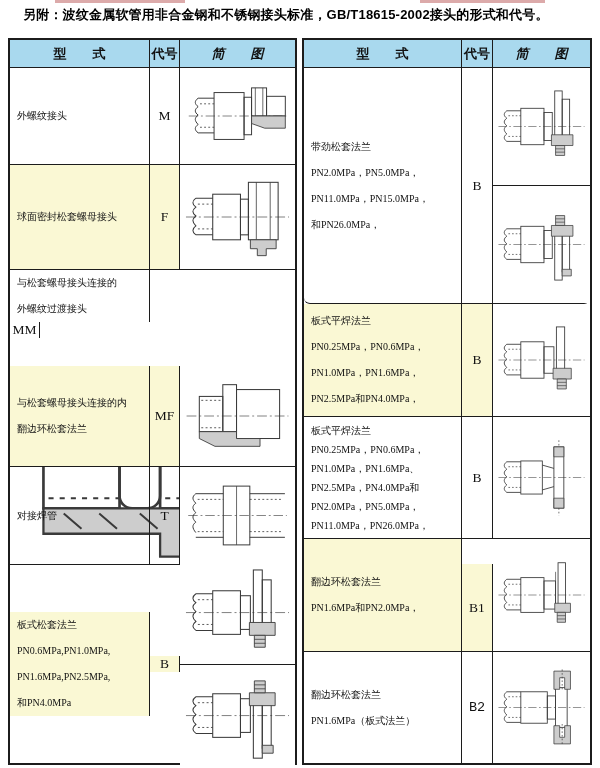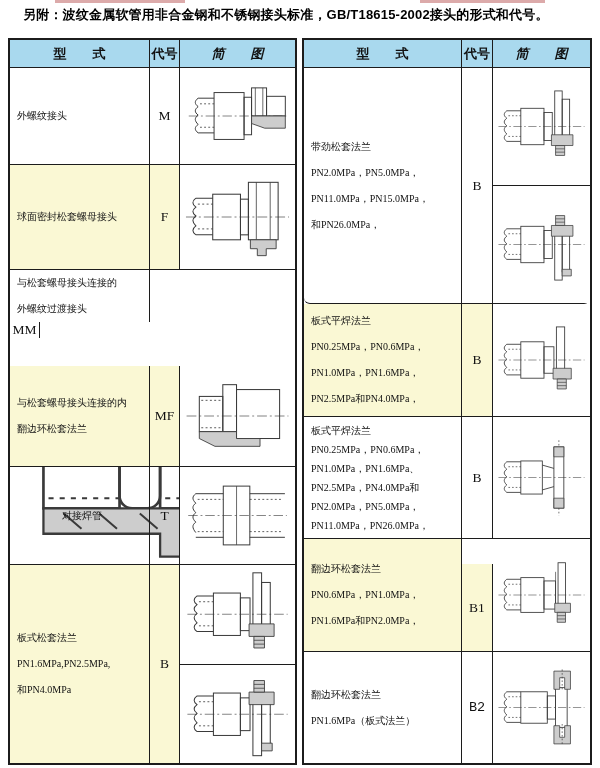--- a/index.html
+++ b/index.html
@@ -144,21 +144,21 @@
               <path class="cl" d="M3 48H107"></path>
               <rect x="16" y="28" width="24" height="36"></rect>
               <path class="dash" d="M18 32h22M18 60h22"></path>
               <rect x="40" y="16" width="14" height="48"></rect>
               <rect x="54" y="21" width="44" height="50"></rect>
               <path class="hx" d="M16 64h38v7h24v8h-46l-16-8z"></path>
             </svg>
           </div>
         </div>
       </div>
-      <div class="trow" style="height: 98px; text-align: center;">
+      <div class="trow" style="height: 98px;">
         <div class="cell tcell" style="width: 140px;">
           <div class="lines">
             <div>对接焊管</div>
           </div>
         </div>
         <div class="cell ccell" style="width: 30px;">T</div>
         <div class="cell dcell">
           <div class="dsub">
             <svg viewBox="0 0 110 96" preserveAspectRatio="xMidYMid meet" xmlns="http://www.w3.org/2000/svg">
               <path class="cl" d="M3 48H107"></path>
@@ -166,24 +166,25 @@
               <path d="M11 25h29M11 71h29"></path>
               <path class="dash" d="M13 31h27M13 65h27"></path>
               <rect x="40" y="17" width="28" height="62"></rect>
               <path class="thin" d="M54 17v62"></path>
               <path d="M68 25h37M68 71h37"></path>
               <path class="dash" d="M68 31h35M68 65h35"></path>
             </svg>
           </div>
         </div>
       </div>
-      <div class="trow" style="flex: 1 1 0%;">
+      <div class="trow" style="flex: 1 1 0%; align-items: center;">
         <div class="cell tcell hl" style="width: 140px;">
           <div class="lines">
             <div>板式松套法兰</div>
+            <div>PN0.6MPa,PN1.0MPa,</div>
             <div>PN1.6MPa,PN2.5MPa,</div>
             <div>和PN4.0MPa</div>
           </div>
         </div>
         <div class="cell ccell hl" style="width: 30px;">B</div>
         <div class="cell dcell">
           <div class="dsub">
             <svg viewBox="0 0 110 96" preserveAspectRatio="xMidYMid meet" xmlns="http://www.w3.org/2000/svg">
               <path class="cl" d="M3 48H107"></path>
               <path d="M13 29c-4 3-4 6 0 9c-4 3-4 6 0 9c-4 3-4 6 0 10c-4 3-4 6 0 9"></path>
@@ -320,21 +321,20 @@
               <path class="hx" d="M70 73h12v12h-12z"></path>
               <path class="dash" d="M76 3v8M76 85v9"></path>
             </svg>
           </div>
         </div>
       </div>
       <div class="trow" style="height: 113px;">
         <div class="cell tcell hl" style="width: 158px;">
           <div class="lines">
             <div>翻边环松套法兰</div>
-            <div>PN0.6MPa，PN1.0MPa，</div>
             <div>PN1.6MPa和PN2.0MPa，</div>
           </div>
         </div>
         <div class="cell ccell hl" style="width: 31px; margin-top: 25px;">B1</div>
         <div class="cell dcell">
           <div class="dsub">
             <svg viewBox="0 0 110 96" preserveAspectRatio="xMidYMid meet" xmlns="http://www.w3.org/2000/svg">
               <path class="cl" d="M3 48H107"></path>
               <path d="M13 29c-4 3-4 6 0 9c-4 3-4 6 0 9c-4 3-4 6 0 10c-4 3-4 6 0 9"></path>
               <path d="M13 29h17M13 66h17"></path>

